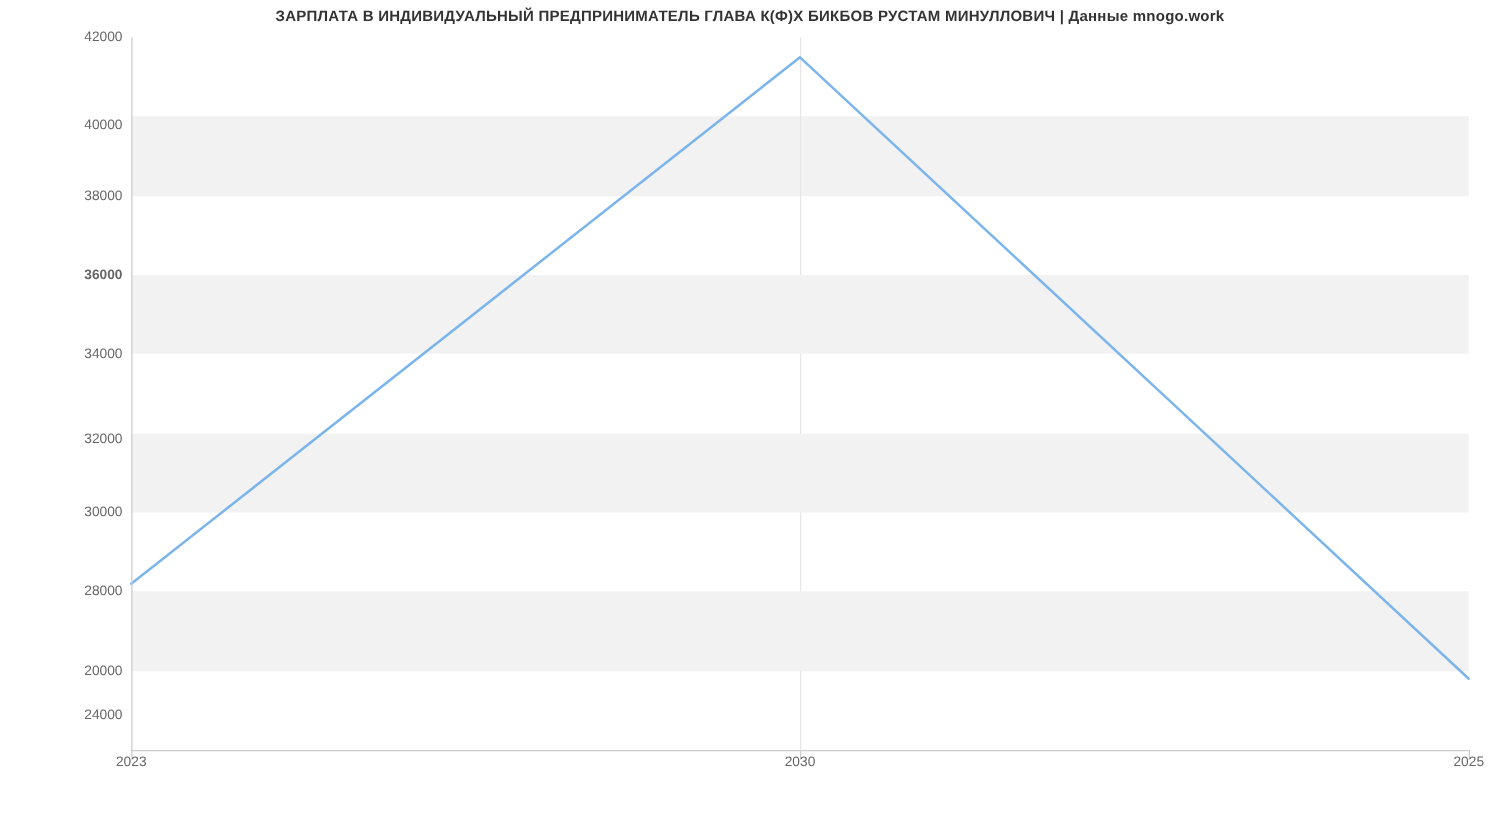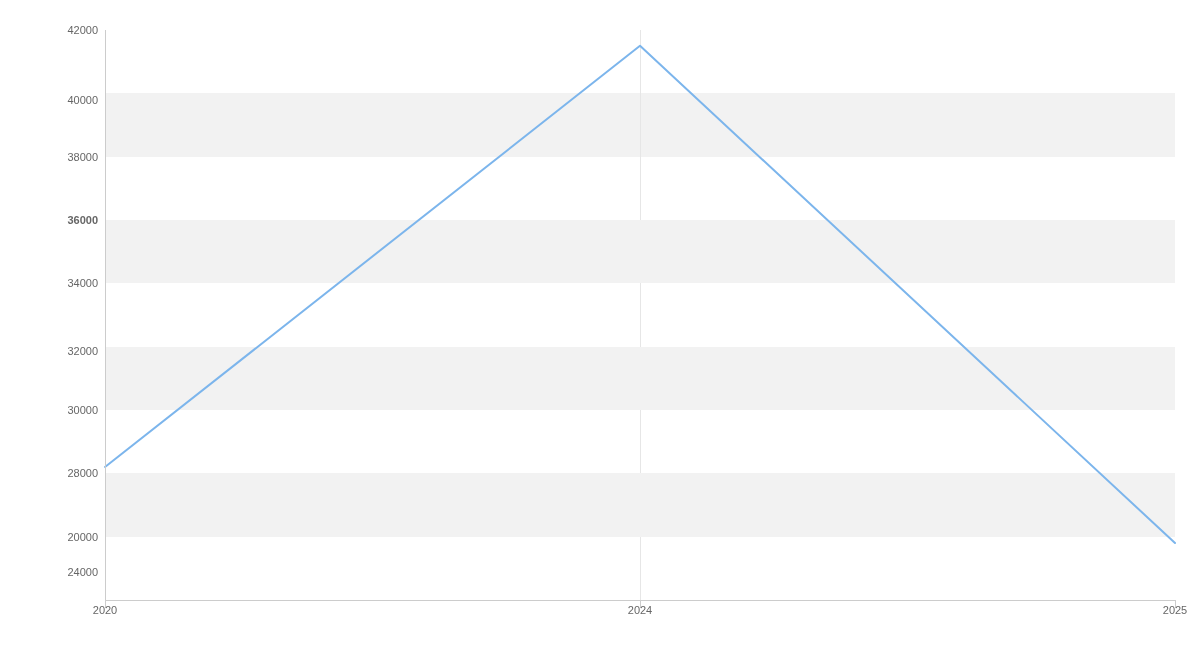--- a/index.html
+++ b/index.html
@@ -83,20 +83,21 @@
   }
   .tick-mark {
     position: absolute;
     background: #cccccc;
   }
 </style>
 </head>
 <body>
 
 <div class="chart-container">
+  <div class="chart-title">ЗАРПЛАТА В ИНДИВИДУАЛЬНЫЙ ПРЕДПРИНИМАТЕЛЬ ГЛАВА К(Ф)Х БИКБОВ РУСТАМ МИНУЛЛОВИЧ | Данные mnogo.work</div>
 
   <div class="plot-area">
       <div class="band" style="top: 63.3333px; height: 63.3333px;"></div>
       <div class="x-gridline" style="left: 535px;"></div>
       <div class="band" style="top: 190px; height: 63.3333px;"></div>
       <div class="band" style="top: 316.667px; height: 63.3333px;"></div>
       <div class="band" style="top: 443.333px; height: 63.3333px;"></div>
 
     <svg class="line-layer" viewBox="0 0 1070 570" preserveAspectRatio="none">
       <path class="series-line" d="M0,437 L535,15.833333333333371 L1070,513" style="stroke: rgb(124, 181, 236);"></path>
@@ -108,18 +109,18 @@
     <div class="y-tick-label" style="top: 536.667px;">20000</div>
     <div class="y-tick-label" style="top: 473.333px;">28000</div>
     <div class="y-tick-label" style="top: 410px;">30000</div>
     <div class="y-tick-label" style="top: 351px;">32000</div>
     <div class="y-tick-label" style="top: 283.333px;">34000</div>
     <div class="y-tick-label" style="top: 220px; font-weight: bold;">36000</div>
     <div class="y-tick-label" style="top: 156.667px;">38000</div>
     <div class="y-tick-label" style="top: 100px;">40000</div>
     <div class="y-tick-label" style="top: 30px;">42000</div>
     <div class="tick-mark" style="left: 105px; top: 600px; width: 1px; height: 8px;"></div>
-    <div class="x-tick-label" style="left: 105px;">2020</div>
+    <div class="x-tick-label" style="left: 105px;">2023</div>
     <div class="tick-mark" style="left: 640px; top: 600px; width: 1px; height: 8px;"></div>
-    <div class="x-tick-label" style="left: 640px;">2024</div>
+    <div class="x-tick-label" style="left: 640px;">2030</div>
     <div class="tick-mark" style="left: 1175px; top: 600px; width: 1px; height: 8px;"></div>
     <div class="x-tick-label" style="left: 1175px;">2025</div>
   </div>
 
 </body></html>

